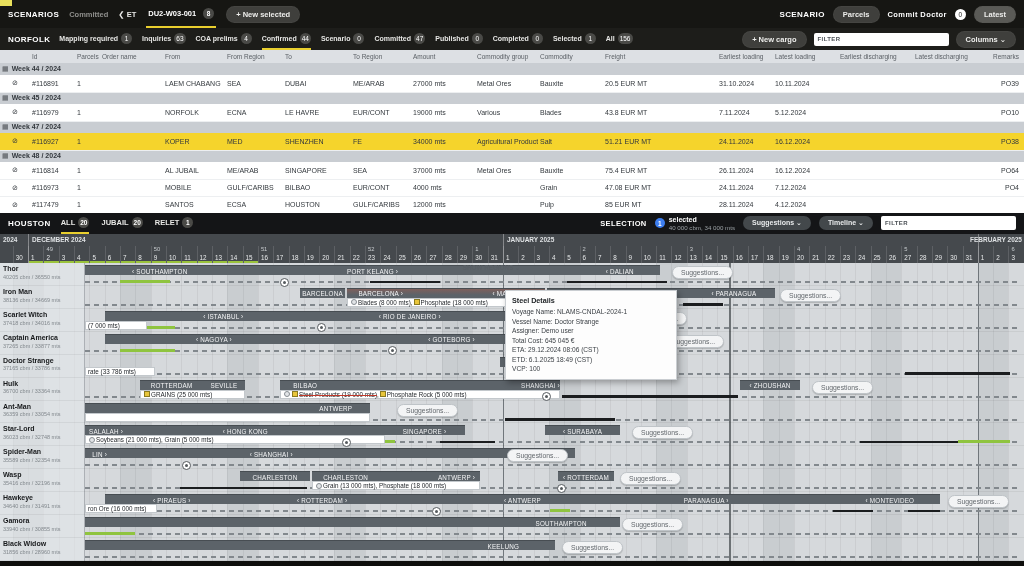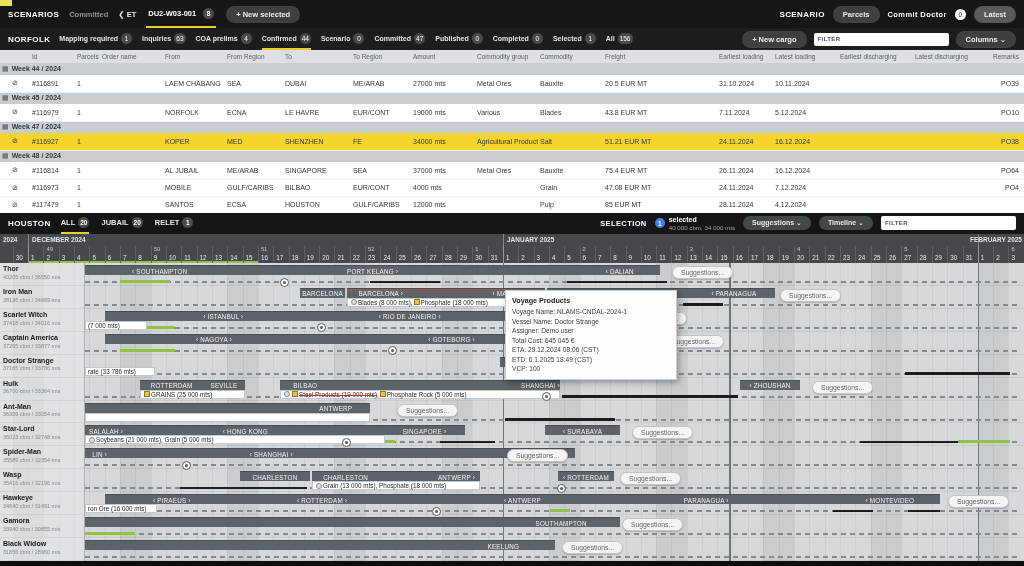--- a/index.html
+++ b/index.html
@@ -952,21 +952,21 @@
         <div class="pill" style="left: 562px;">Suggestions...</div>
       </div>
       <div class="vlabel" style="top: 277.077px;">
         <div class="vname">Black Widow</div>
         <div class="vcap">31856 cbm / 28960 mts</div>
       </div>
       <div id="show-regions">SHOW REGIONS ⌄</div>
     </div>
 
   <div id="voyage-tooltip">
-    <div class="tt-title">Voyage Products</div>
+    <div class="tt-title">Steel Details</div>
     <div id="tt-lines">
         <div class="tt-line">Voyage Name: NLAMS-CNDAL-2024-1</div>
         <div class="tt-line">Vessel Name: Doctor Strange</div>
         <div class="tt-line">Assigner: Demo user</div>
         <div class="tt-line">Total Cost: 645 045 €</div>
         <div class="tt-line">ETA: 29.12.2024 08:06 (CST)</div>
         <div class="tt-line">ETD: 6.1.2025 18:49 (CST)</div>
         <div class="tt-line">VCP: 100</div>
       </div>
   </div>

